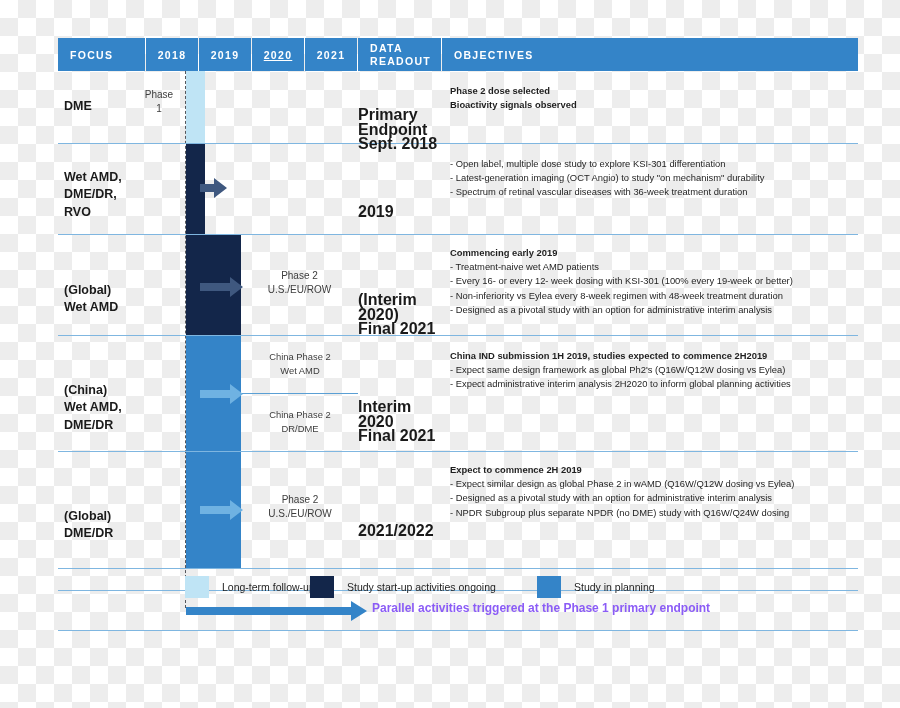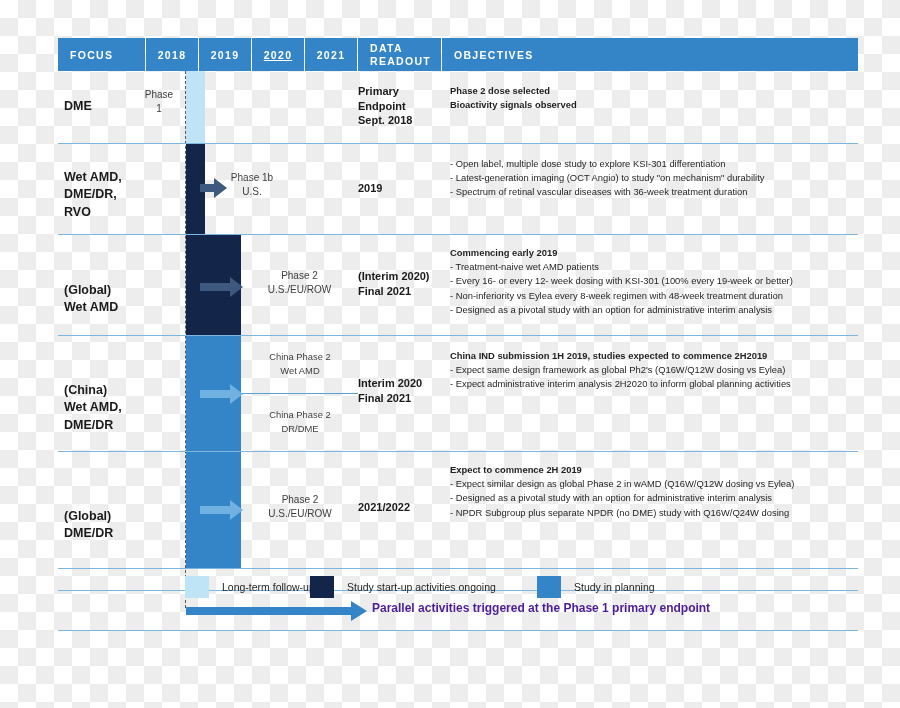--- a/index.html
+++ b/index.html
@@ -30,22 +30,22 @@
   .hdr{position:absolute;top:0;height:33px;background:#3484c8;
        color:#ffffff;font-size:10.5px;font-weight:bold;letter-spacing:1.3px;
        display:flex;align-items:center;box-sizing:border-box;}
   .hdr.pad{padding-left:12px;}
   .hdr.ctr{justify-content:center;}
   .hdr .two{line-height:12.5px;}
   .rule{position:absolute;left:0;width:800px;height:1px;background:#7fb6e0;}
 
   .focus{position:absolute;left:6px;font-size:12.5px;font-weight:bold;color:#1a1a1a;
          line-height:17.5px;}
-  .readout{position:absolute;font-size:11px;font-weight:bold;color:#1a1a1a;
-           line-height:14.5px;text-align:left;}
+  .readout{position:absolute;font-size:16px;font-weight:bold;color:#1a1a1a;
+           line-height:14.5px;text-align:left;margin-top:24px;}
   .obj{position:absolute;left:392px;width:412px;font-size:9.4px;color:#1f1f1f;
        line-height:14.2px;}
   .obj .t{font-weight:bold;}
 
   
   .bar{position:absolute;}
   .bar.light{background:#bfe4f5;}
   .bar.navy{background:#13264a;}
   .bar.blue{background:#3484c8;}
 
@@ -59,21 +59,21 @@
 
   
   .arw{position:absolute;}
 
   
   .subrule{position:absolute;height:1px;background:#5a9fd4;}
 
   
   #footnote{position:absolute;left:0;width:800px;}
   #footnote .txt{position:absolute;left:314px;top:0px;font-size:12px;
-                 font-weight:bold;color:#4c1d95;white-space:nowrap;}
+                 font-weight:bold;color:#8b5cf6;white-space:nowrap;}
 
   
   #legend{position:absolute;left:90px;top:570px;width:710px;height:40px;}
   .lg{position:absolute;display:flex;align-items:center;}
   .sw{width:24px;height:22px;display:inline-block;}
   .lglbl{font-size:10.5px;color:#1f1f1f;margin-left:13px;white-space:nowrap;}
 </style>
 </head>
 <body>
 
@@ -139,24 +139,20 @@
   <svg class="arw" style="left:142px;top:139px;" width="28" height="22" viewBox="0 0 28 22">
     <path d="M0 7 L14 7 L14 1 L27 11 L14 21 L14 15 L0 15 Z" fill="#3f587f"></path>
   </svg>
 
   <div class="focus" style="top:113px;white-space:pre-line;">
     <span>Wet AMD,
 DME/DR,
 RVO</span>
   </div>
 
-  <div class="phaselbl" style="left:148px;top:133px;width:92px;">
-    <div>Phase 1b</div>
-    <div>U.S.</div>
-  </div>
 
   <div class="readout" style="left:300px;top:143px;width:86px;">
     <div>2019</div>
   </div>
 
   <div class="obj" style="top:119px;">
     <div>- Open label, multiple dose study to explore KSI-301 differentiation</div>
     <div>- Latest-generation imaging (OCT Angio) to study "on mechanism" durability</div>
     <div>- Spectrum of retinal vascular diseases with 36-week treatment duration</div>
   </div>

